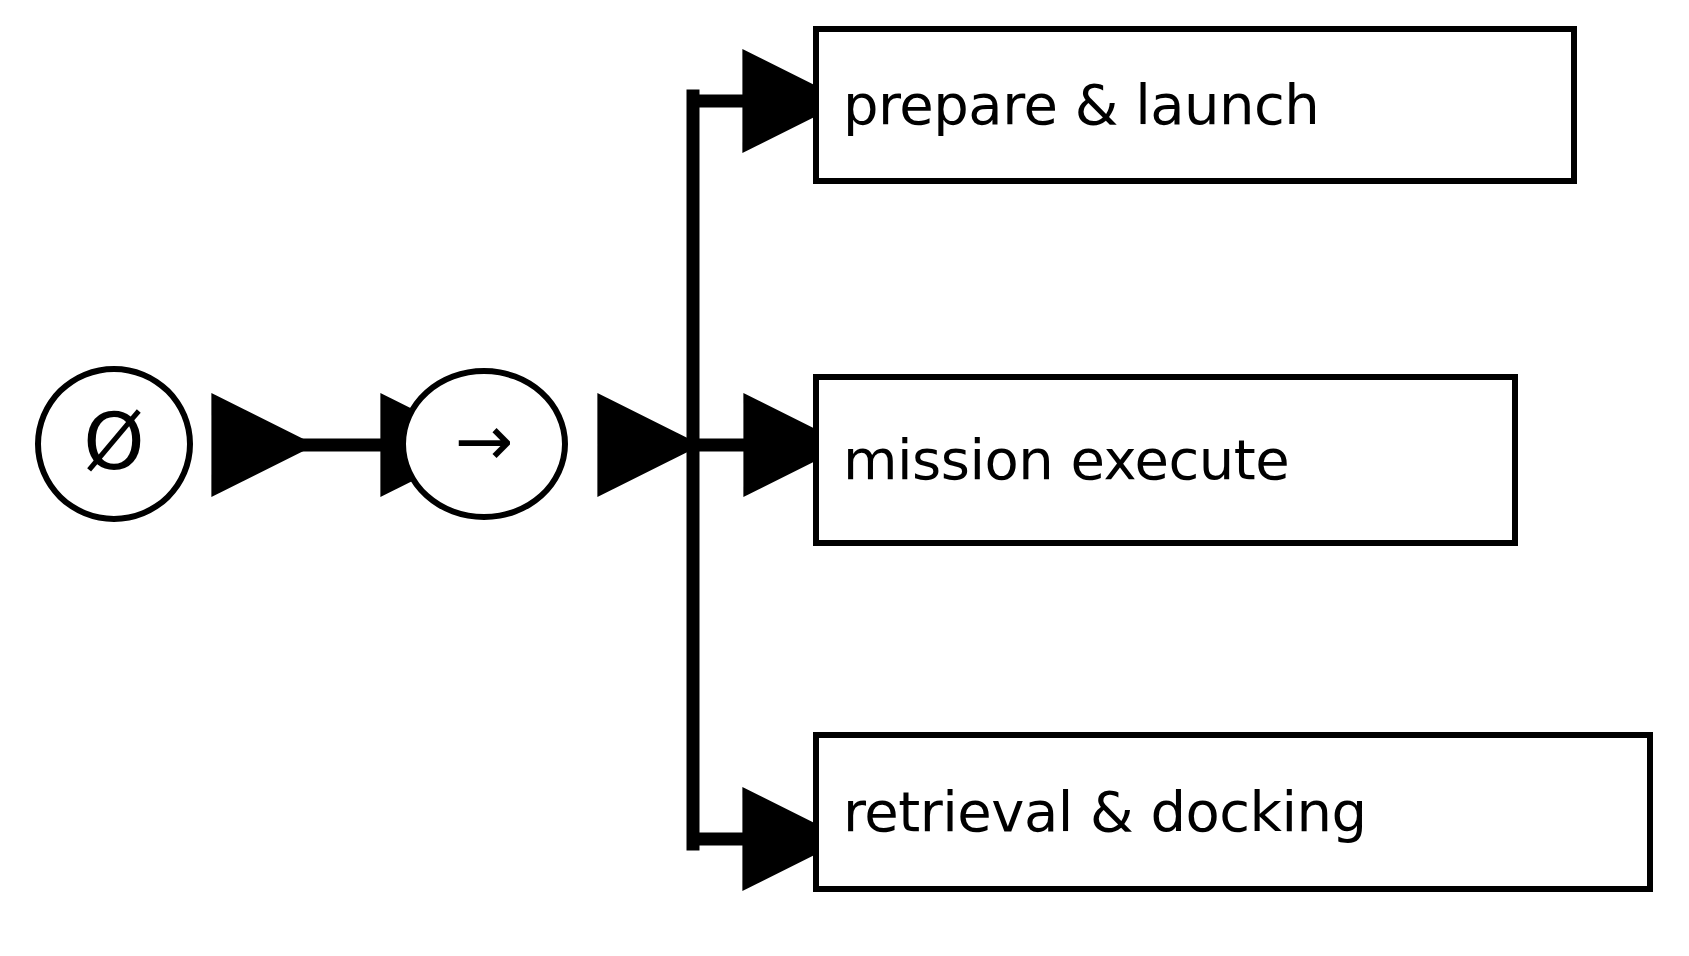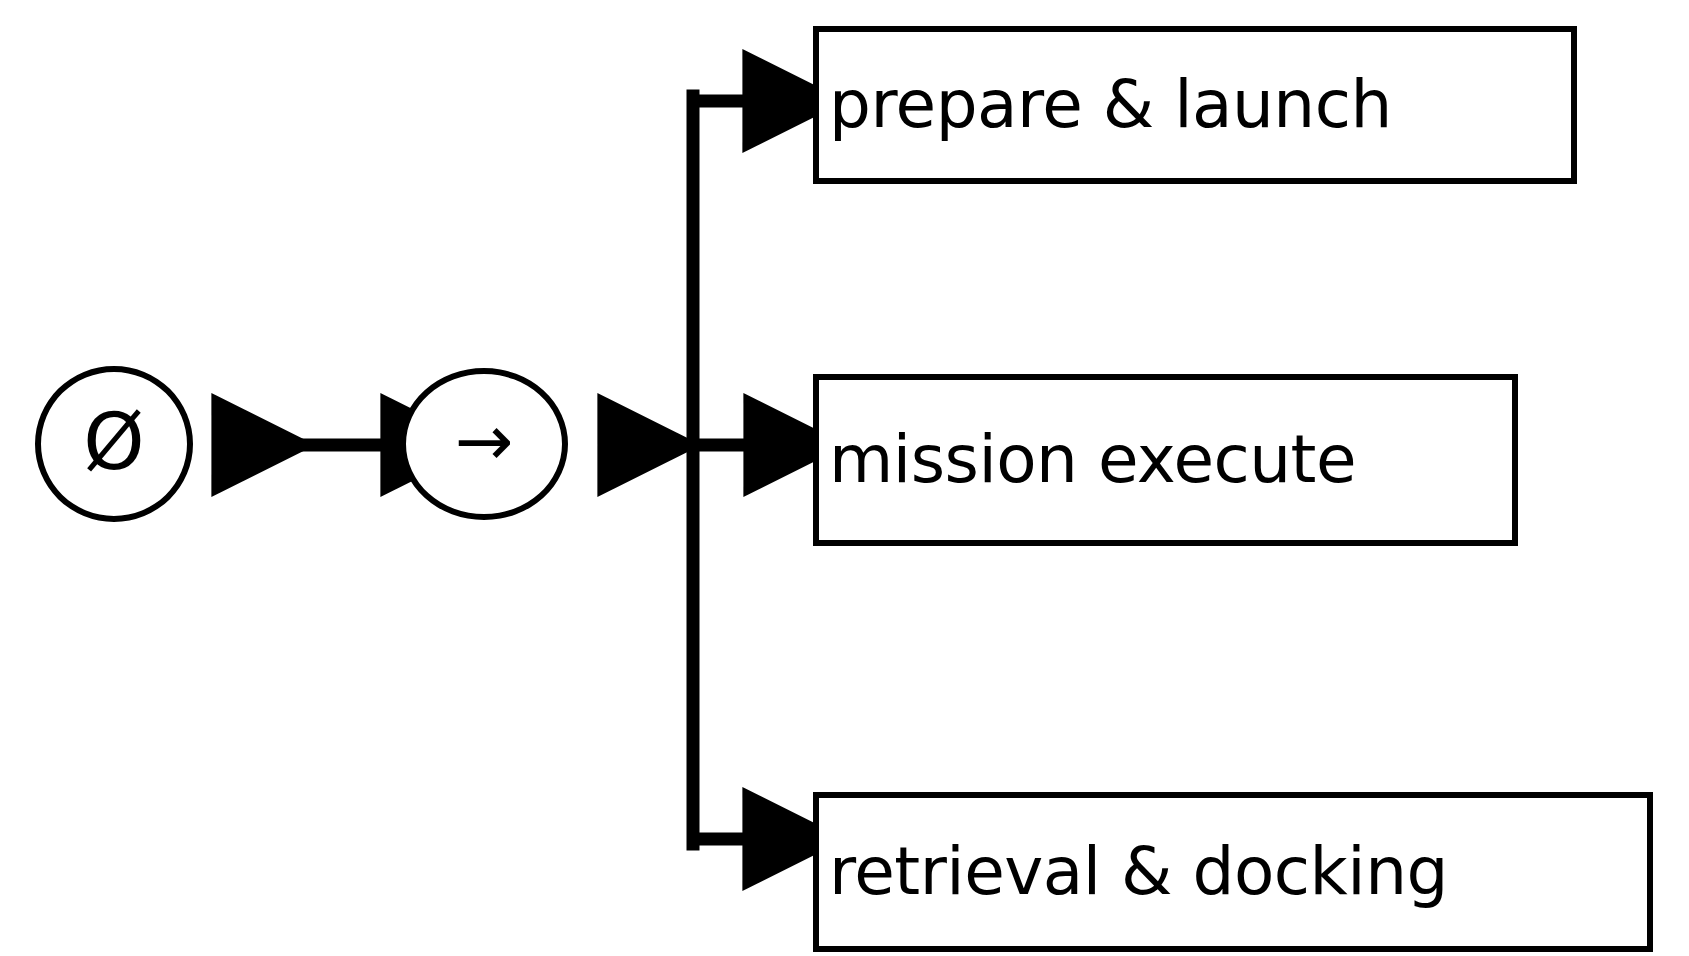--- a/index.html
+++ b/index.html
@@ -28,42 +28,42 @@
     position: absolute;
     box-sizing: border-box;
     background: #ffffff;
     border: 6px solid #000000;
     display: flex;
     align-items: center;
     justify-content: flex-start;
   }
   .node-box .node-label {
     font-family: "DejaVu Sans", sans-serif;
-    font-size: 66px;
+    font-size: 56px;
     line-height: 1;
     color: #000000;
     white-space: nowrap;
-    padding-left: 10px;
+    padding-left: 24px;
     letter-spacing: -0.5px;
   }
   #box-prepare-launch {
     left: 813px;
     top: 26px;
     width: 764px;
     height: 158px;
   }
   #box-mission-execute {
     left: 813px;
     top: 374px;
     width: 705px;
     height: 172px;
   }
   #box-retrieval-docking {
     left: 813px;
-    top: 792px;
+    top: 732px;
     width: 840px;
     height: 160px;
   }
   .ellipse-node {
     position: absolute;
     box-sizing: border-box;
     border: 6px solid #000000;
     border-radius: 50%;
     background: #ffffff;
     display: flex;

